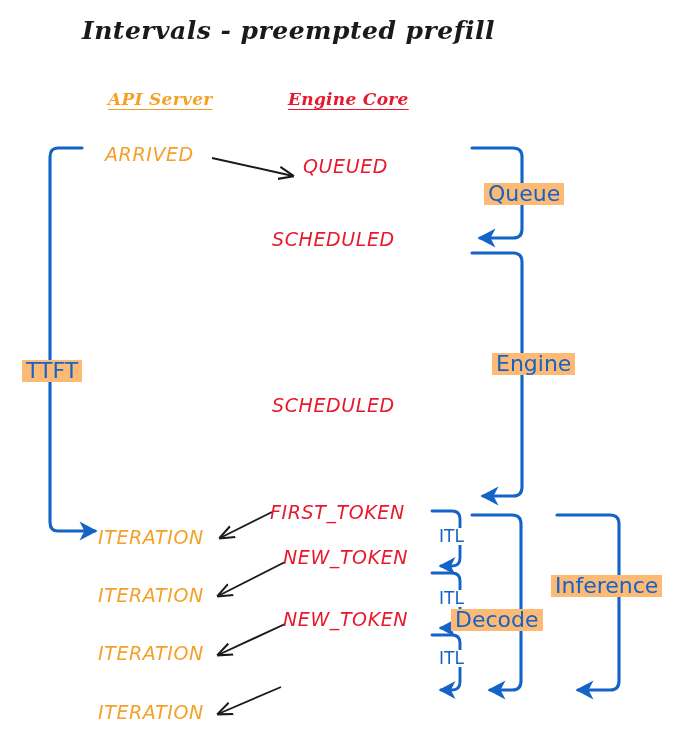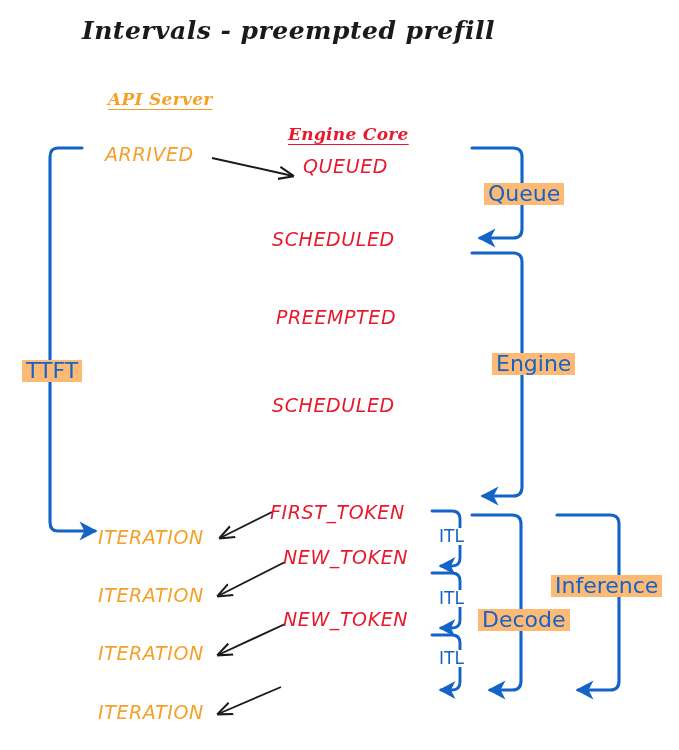--- a/index.html
+++ b/index.html
@@ -31,21 +31,21 @@
   .colhead {
     font-family: "DejaVu Serif", serif;
     font-style: italic;
     font-weight: bold;
     font-size: 17px;
     text-decoration: underline;
     text-underline-offset: 4px;
     letter-spacing: 0.3px;
   }
   .colhead.api  { color: #F5A028; }
-  .colhead.core { color: #E8192C; margin-top: 35px; }
+  .colhead.core { color: #E8192C; }
 
   .state {
     font-family: "DejaVu Sans", sans-serif;
     font-style: italic;
     font-size: 19px;
     letter-spacing: 0.6px;
   }
   .state.red    { color: #E8192C; }
   .state.orange { color: #F5A028; }
 
@@ -116,29 +116,28 @@
   <div class="txt colhead core" style="left:288px; top:91px;">Engine Core</div>
 
   <div class="txt state orange" style="left:105px; top:145px;">ARRIVED</div>
   <div class="txt state orange" style="left:98px; top:528px;">ITERATION</div>
   <div class="txt state orange" style="left:98px; top:586px;">ITERATION</div>
   <div class="txt state orange" style="left:98px; top:644px;">ITERATION</div>
   <div class="txt state orange" style="left:98px; top:703px;">ITERATION</div>
 
   <div class="txt state red" style="left:303px; top:157px;">QUEUED</div>
   <div class="txt state red" style="left:272px; top:230px;">SCHEDULED</div>
-  <div class="txt state red" style="left:276px; top:308px;">PREEMPTED</div>
   <div class="txt state red" style="left:272px; top:396px;">SCHEDULED</div>
   <div class="txt state red" style="left:270px; top:503px;">FIRST_TOKEN</div>
   <div class="txt state red" style="left:283px; top:548px;">NEW_TOKEN</div>
   <div class="txt state red" style="left:283px; top:610px;">NEW_TOKEN</div>
 
   <div class="txt bracketlabel" style="left:22px; top:360px;">TTFT</div>
   <div class="txt bracketlabel" style="left:484px; top:183px;">Queue</div>
   <div class="txt bracketlabel" style="left:492px; top:353px;">Engine</div>
-  <div class="txt bracketlabel" style="left:478px; top:609px;text-align:right;">Decode</div>
+  <div class="txt bracketlabel" style="left:451px; top:609px;text-align:right;">Decode</div>
   <div class="txt bracketlabel" style="left:551px; top:575px;">Inference</div>
 
   <div class="txt itl-label" style="left:437px; top:528px;">ITL</div>
   <div class="txt itl-label" style="left:437px; top:590px;">ITL</div>
   <div class="txt itl-label" style="left:437px; top:650px;">ITL</div>
 
 </div>
 
 </body></html>

